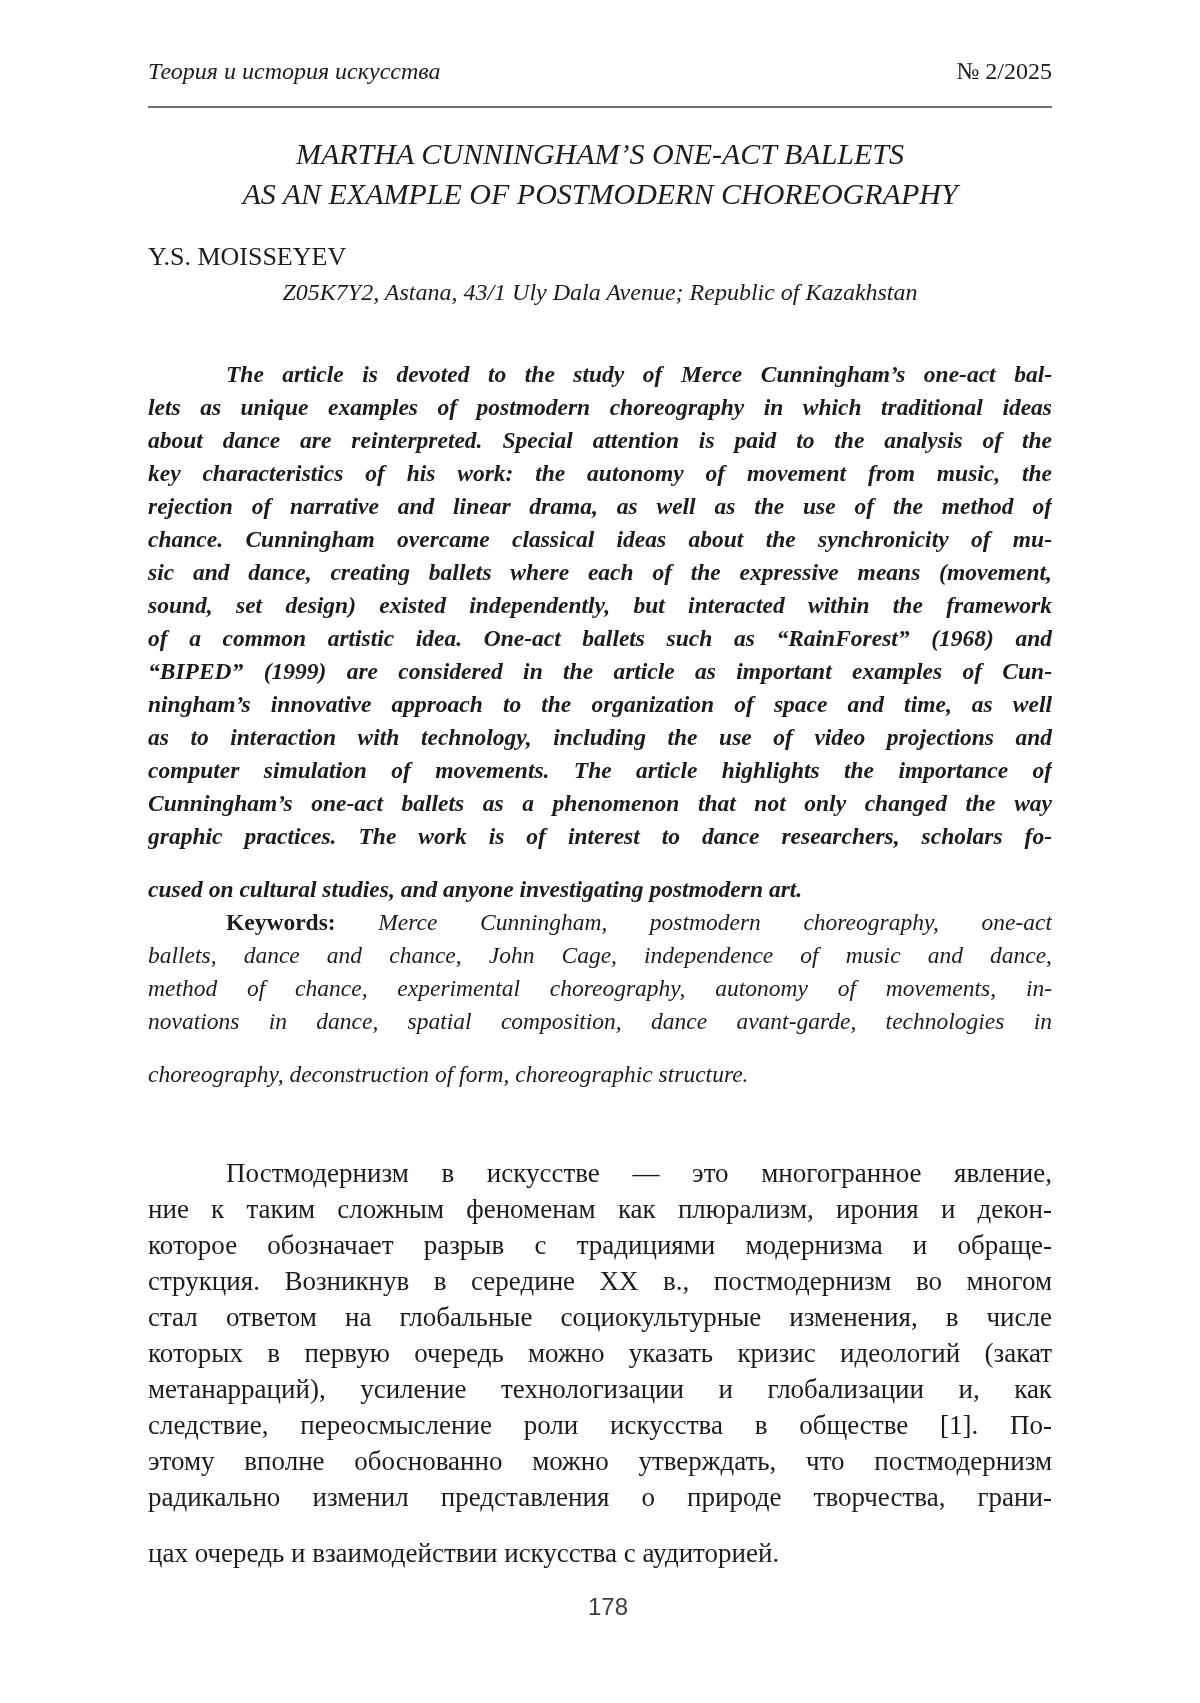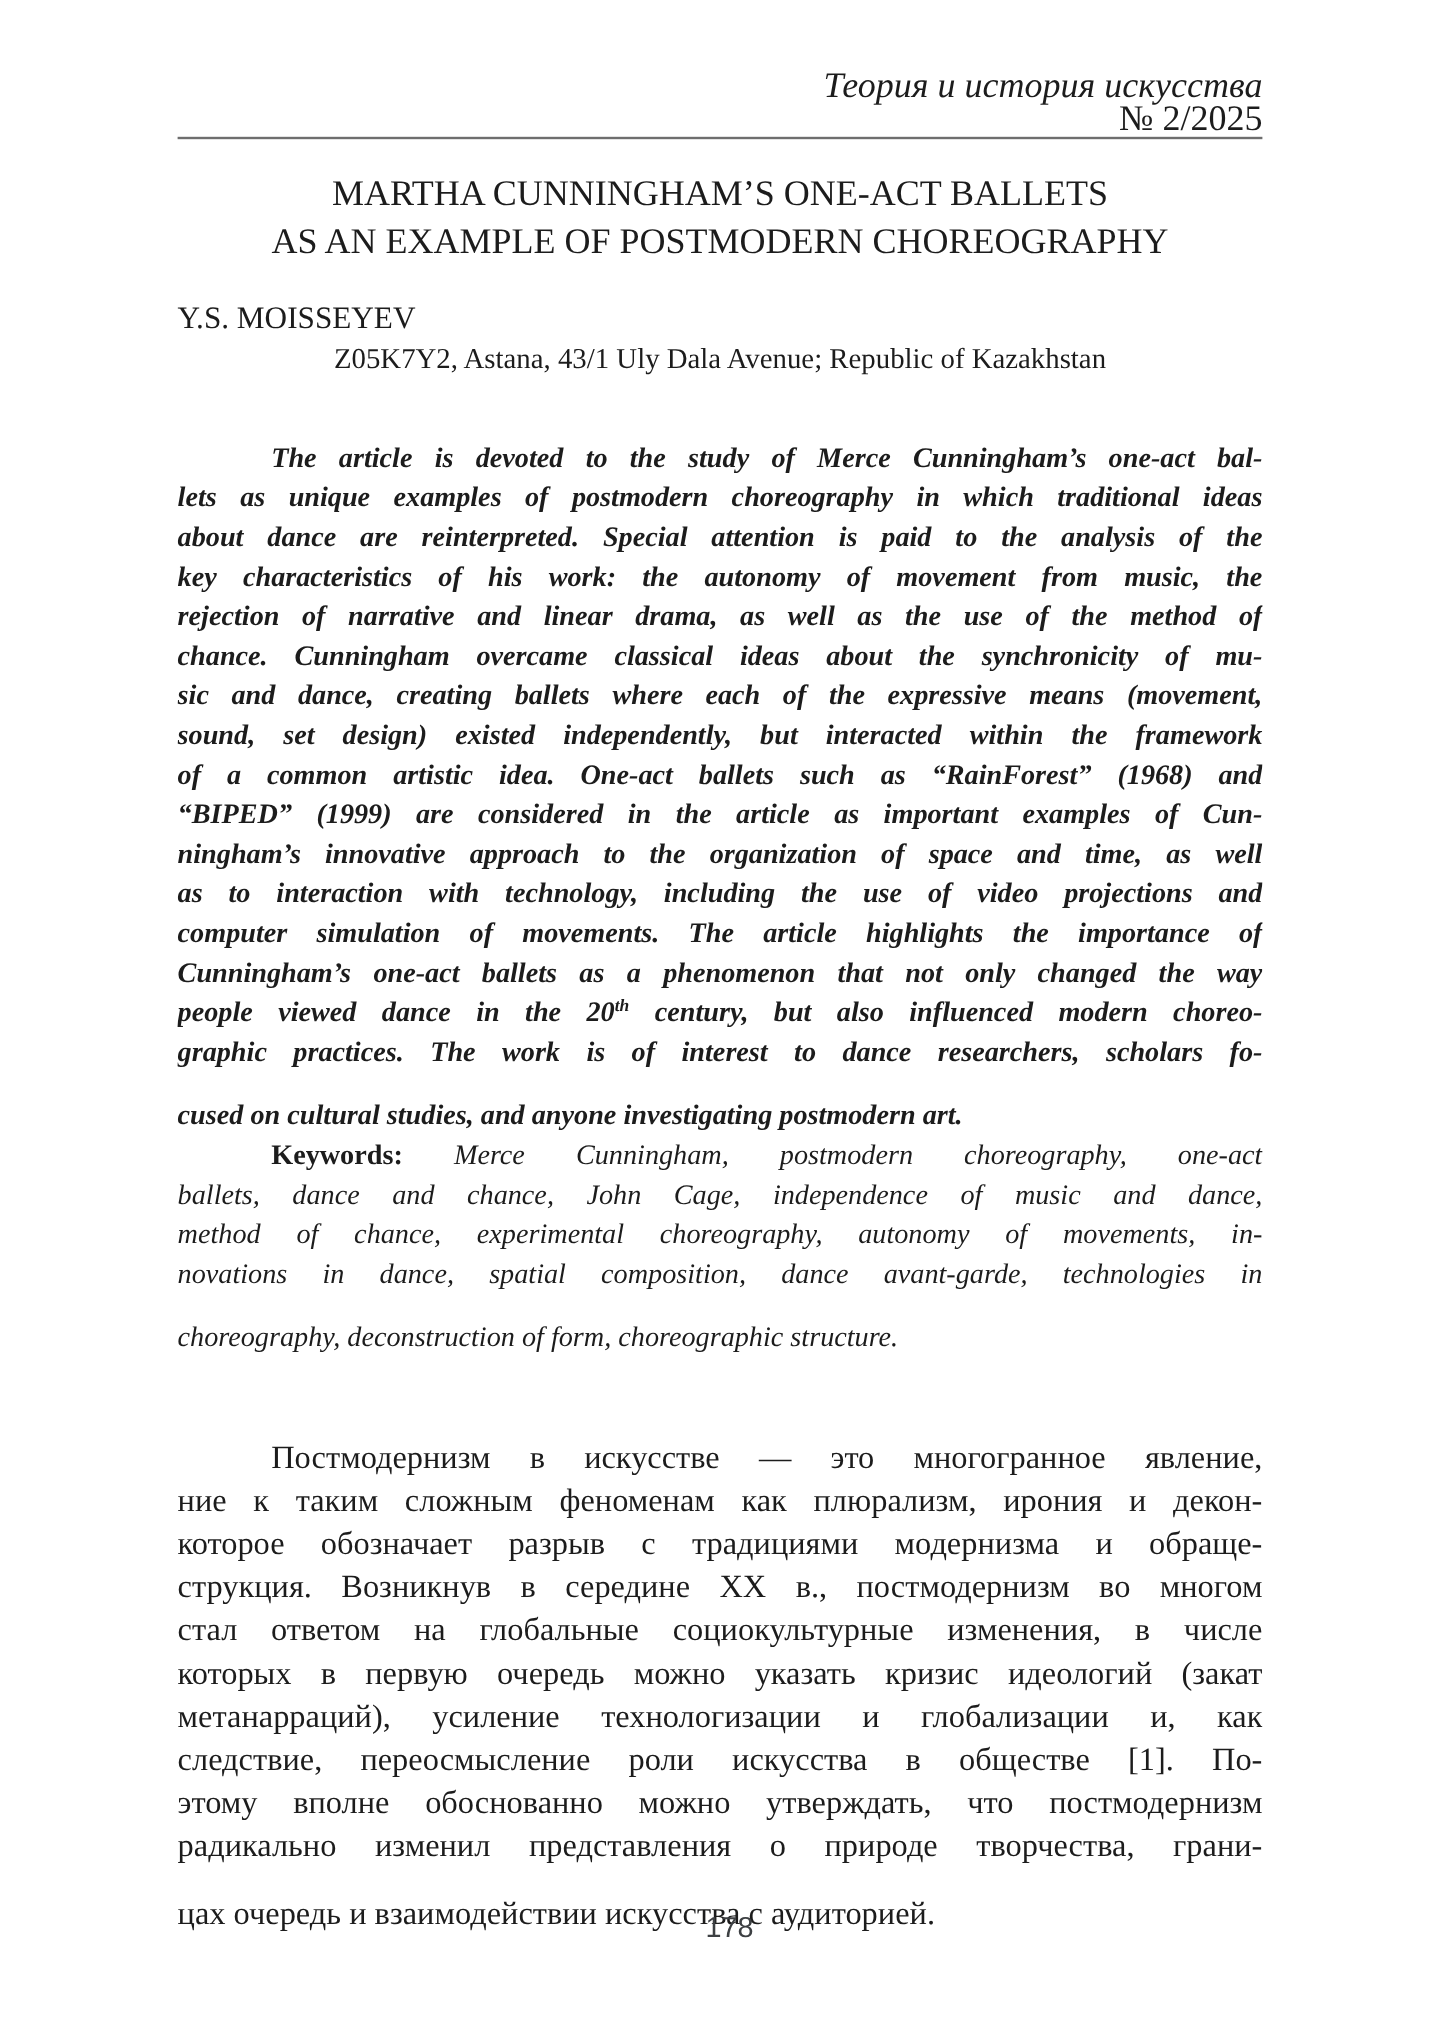--- a/index.html
+++ b/index.html
@@ -9,29 +9,28 @@
     background: #ffffff;
     color: #1c1c1c;
     font-family: "Liberation Serif", serif;
     position: relative;
     overflow: hidden;
   }
   .page { width: 100%; height: 100%; padding: 58px 148px 0 148px; position: relative; }
 
   .header {
     display: flex; justify-content: space-between; align-items: flex-end;
-    font-size: 30px; line-height: 27px;
-    padding-bottom: 2px;
+    font-size: 24px; line-height: 27px;
+    padding-bottom: 21px;
     border-bottom: 2.5px solid #6e6e6e;
-    flex-direction: column;
   }
   .journal { font-style: italic; }
 
   .title { margin-top: 26px; font-size: 30px; line-height: 40px; }
-  .center-lines .pline { text-align: center; text-align-last: center; }
+  .center-lines .pline { text-align: center; text-align-last: center; font-style: italic; }
 
   .author { margin-top: 28px; font-size: 26px; text-align: left; }
   .affiliation { margin-top: 5px; font-size: 24px; line-height: 31px; }
   .affiliation .pline { height: 31px; }
   .title .pline { height: 40px; }
 
   .para .pline { text-align: justify; text-align-last: justify; overflow: hidden; }
   .para .pline:last-child { text-align: left; text-align-last: auto; margin-top: 20px; }
   .first-indent .pline:first-child { text-indent: 78px; }
 
@@ -81,21 +80,20 @@
       <div class="pline">rejection of narrative and linear drama, as well as the use of the method of</div>
       <div class="pline">chance. Cunningham overcame classical ideas about the synchronicity of mu-</div>
       <div class="pline">sic and dance, creating ballets where each of the expressive means (movement,</div>
       <div class="pline">sound, set design) existed independently, but interacted within the framework</div>
       <div class="pline">of a common artistic idea. One-act ballets such as “RainForest” (1968) and</div>
       <div class="pline">“BIPED” (1999) are considered in the article as important examples of Cun-</div>
       <div class="pline">ningham’s innovative approach to the organization of space and time, as well</div>
       <div class="pline">as to interaction with technology, including the use of video projections and</div>
       <div class="pline">computer simulation of movements. The article highlights the importance of</div>
       <div class="pline">Cunningham’s one-act ballets as a phenomenon that not only changed the way</div>
-      <div class="pline">people viewed dance in the 20<sup>th</sup> century, but also influenced modern choreo-</div>
       <div class="pline">graphic practices. The work is of interest to dance researchers, scholars fo-</div>
       <div class="pline">cused on cultural studies, and anyone investigating postmodern art.</div>
     </div>
 
   <div class="para keywords first-indent">
       <div class="pline"><b class="kw-label">Keywords:</b> Merce Cunningham, postmodern choreography, one-act</div>
       <div class="pline">ballets, dance and chance, John Cage, independence of music and dance,</div>
       <div class="pline">method of chance, experimental choreography, autonomy of movements, in-</div>
       <div class="pline">novations in dance, spatial composition, dance avant-garde, technologies in</div>
       <div class="pline">choreography, deconstruction of form, choreographic structure.</div>

